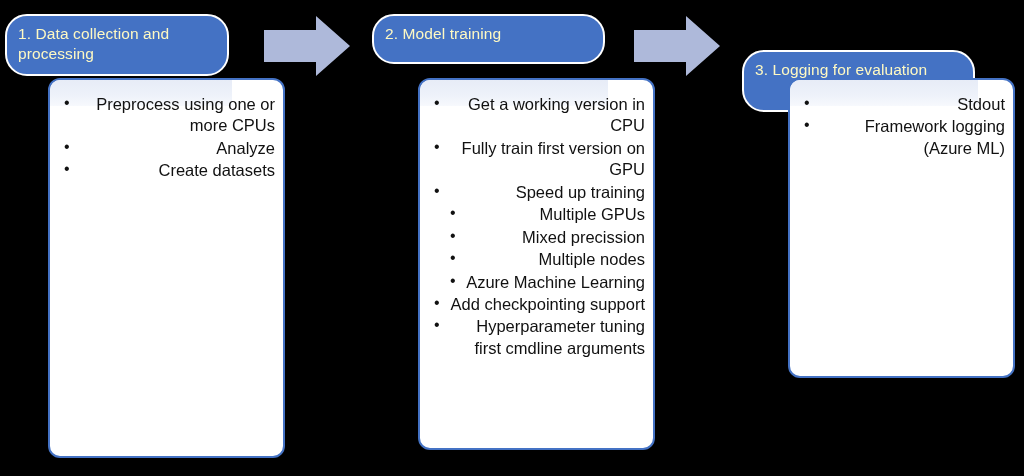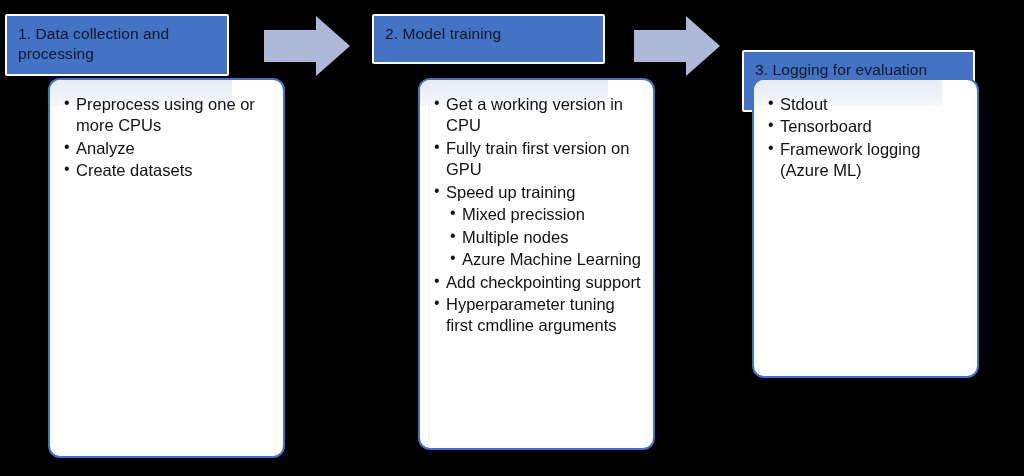--- a/index.html
+++ b/index.html
@@ -21,22 +21,22 @@
     width: 1024px;
     height: 476px;
     background: #000000;
   }
 
   
   .stage-header {
     position: absolute;
     background: #4472c4;
     border: 2px solid #ffffff;
-    border-radius: 2px;
-    color: #0f172a;
+    border-radius: 22px;
+    color: #fef9c3;
     font-size: 15.5px;
     line-height: 1.32;
     padding: 8px 10px 24px 11px;
     z-index: 1;
     letter-spacing: .1px;
   }
 
   
   .stage-card {
     position: absolute;
@@ -66,20 +66,21 @@
     margin: 0;
     padding: 0;
     color: #111111;
     font-size: 16.5px;
     line-height: 1.30;
   }
   ul.bullets li {
     position: relative;
     padding-left: 12px;
     margin: 0 0 1px 0;
+    text-align: right;
   }
   ul.bullets li::before {
     content: "\2022";
     position: absolute;
     left: 0;
     top: -1px;
     font-size: 16px;
     line-height: 1.30;
   }
   ul.bullets li.sub {
@@ -123,43 +124,43 @@
     <span>2. Model training</span>
   </div>
 
   <div class="stage-card" style="left:418px; top:78px; width:237px; height:372px;">
     <div class="card-tint" style="width:188px;"></div>
     <div class="card-body">
       <ul class="bullets">
         <li><span>Get a working version in CPU</span></li>
         <li><span>Fully train first version on GPU</span></li>
         <li><span>Speed up training</span></li>
+        <li class="sub"><span>Multiple GPUs</span></li>
         <li class="sub"><span>Mixed precission</span></li>
         <li class="sub"><span>Multiple nodes</span></li>
         <li class="sub"><span>Azure Machine Learning</span></li>
         <li><span>Add checkpointing support</span></li>
         <li><span>Hyperparameter tuning first cmdline arguments</span></li>
       </ul>
     </div>
   </div>
 
   <div class="flow-arrow" style="left:634px; top:16px;">
     <svg width="86" height="60" viewBox="0 0 86 60" aria-hidden="true">
       <polygon points="0,14 52,14 52,0 86,30 52,60 52,46 0,46" fill="#aeb9da"></polygon>
     </svg>
   </div>
 
   <div class="stage-header" style="left:742px; top:14px; width:233px; height:62px;margin-top:36px;">
     <span>3. Logging for evaluation</span>
   </div>
 
-  <div class="stage-card" style="left:752px; top:78px; width:227px; height:300px;">
+  <div class="stage-card" style="left:788px; top:78px; width:227px; height:300px;">
     <div class="card-tint" style="width:188px;"></div>
     <div class="card-body">
       <ul class="bullets">
         <li><span>Stdout</span></li>
-        <li><span>Tensorboard</span></li>
         <li><span>Framework logging (Azure ML)</span></li>
       </ul>
     </div>
   </div>
 
 </div>
 
 </body></html>

